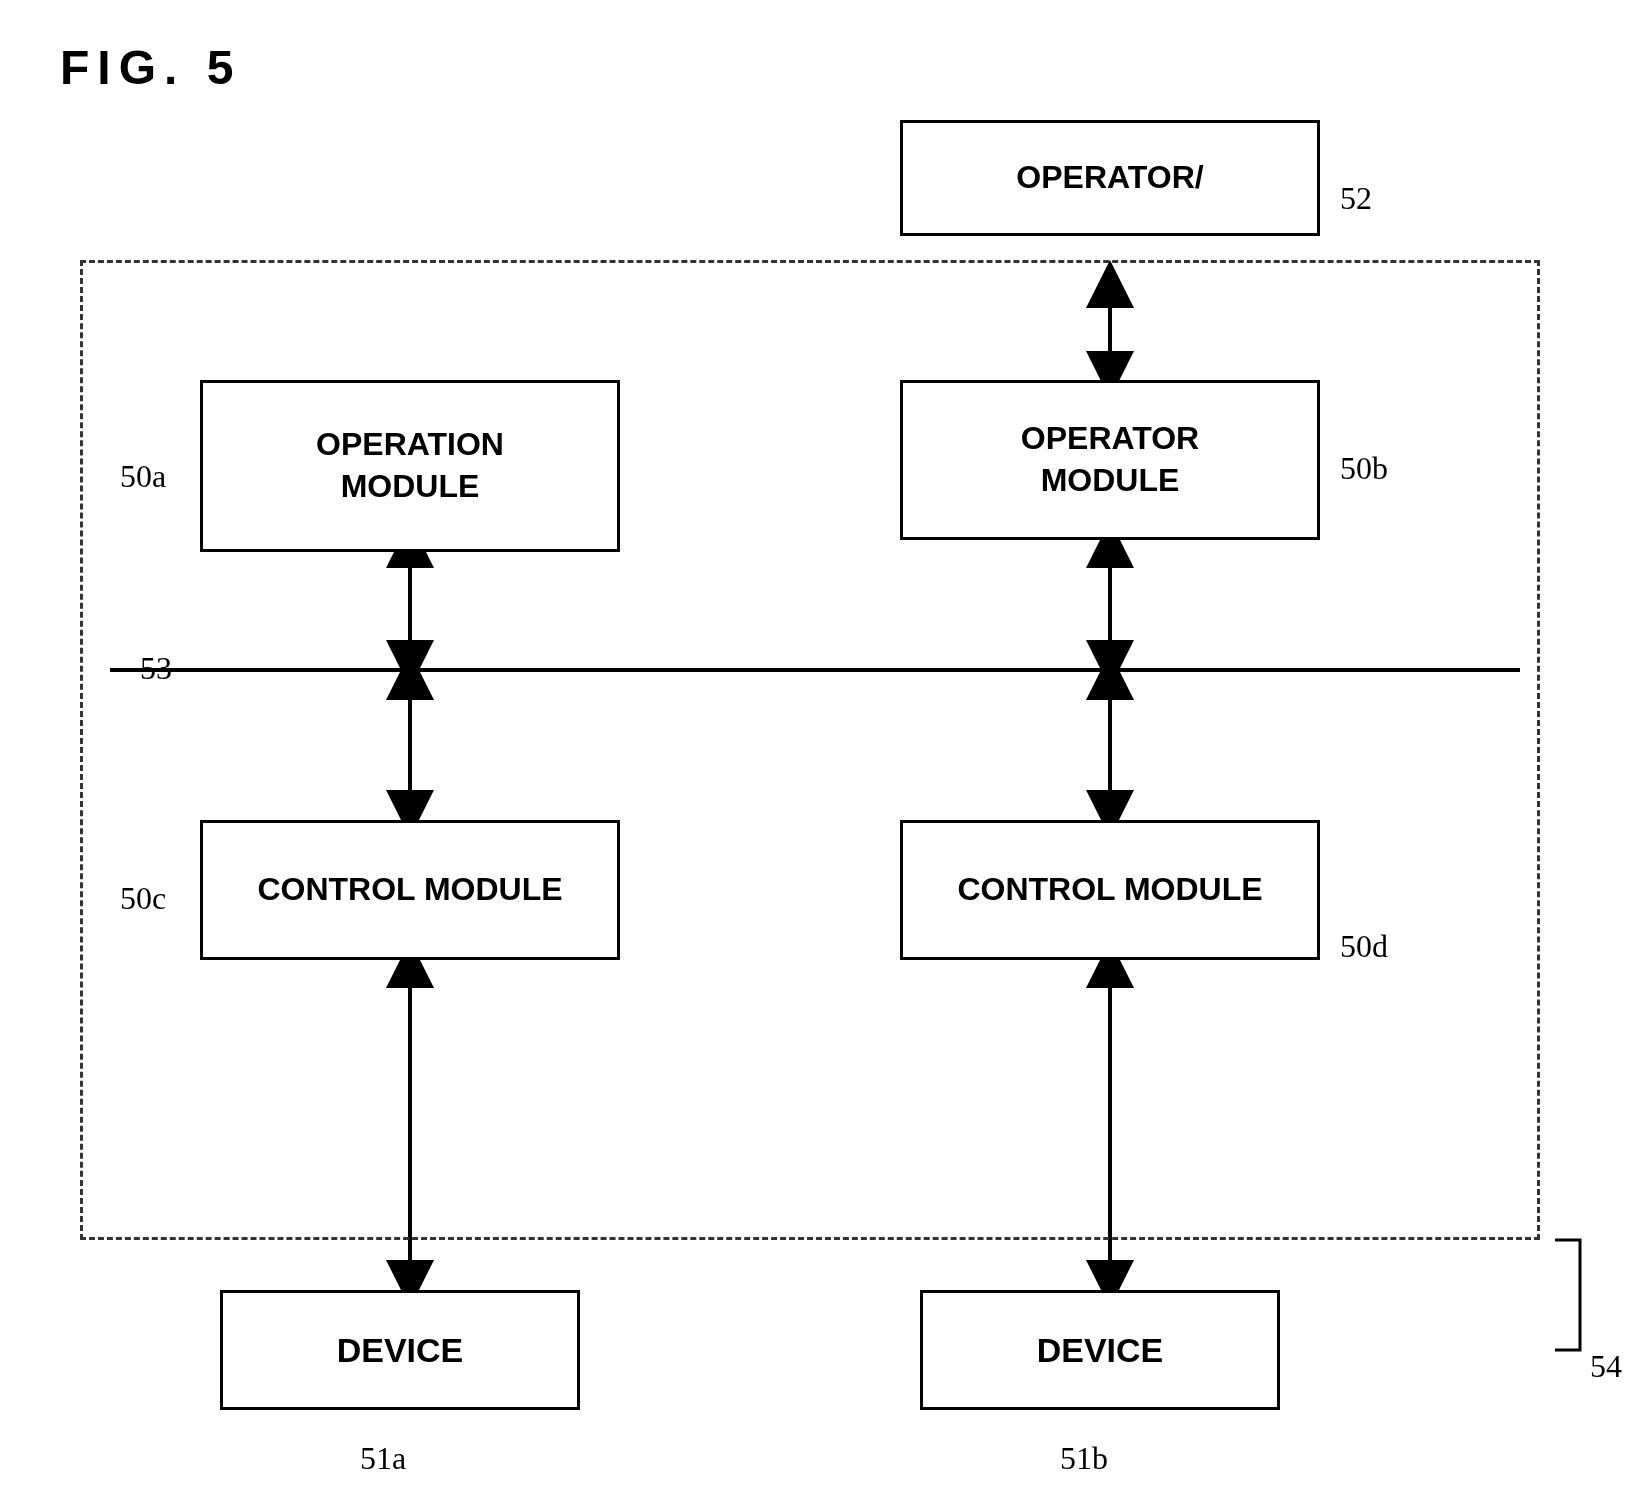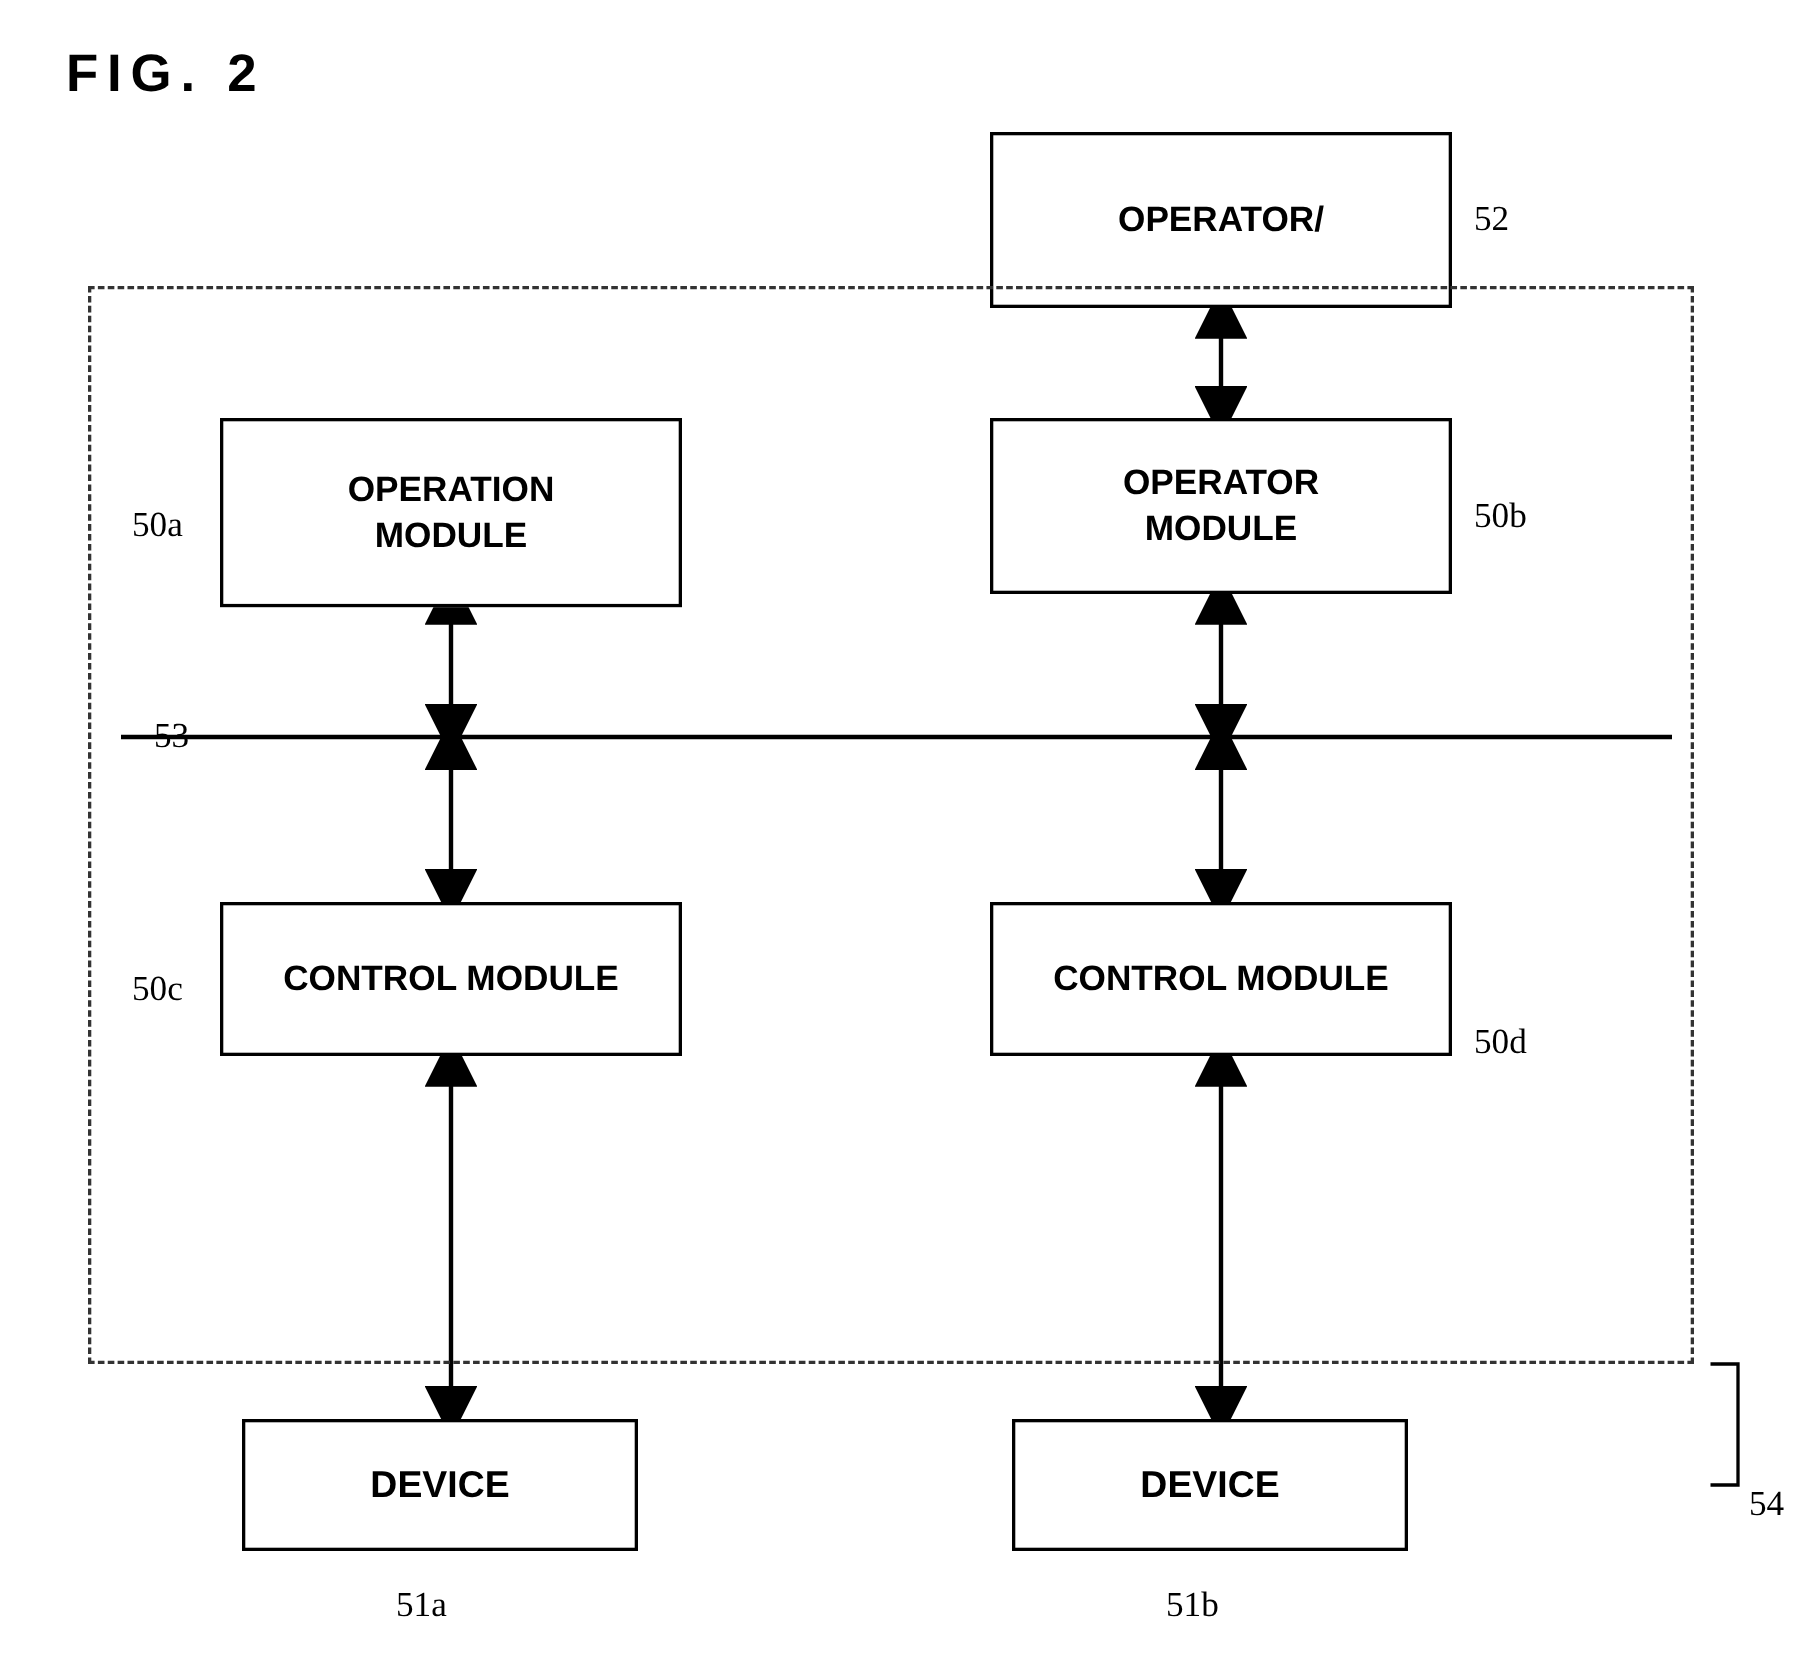--- a/index.html
+++ b/index.html
@@ -83,21 +83,21 @@
       width: 1642px;
       height: 1510px;
       pointer-events: none;
     }
   </style>
 </head>
 <body>
 
 <div class="diagram-container">
 
-  <div class="fig-title">FIG. 2</div>
+  <div class="fig-title">FIG. 5</div>
 
   <svg class="diagram-svg">
 
     <defs>
       <marker id="arrowhead-down" markerWidth="10" markerHeight="10" refX="5" refY="5" orient="auto">
         <polygon points="0 0, 10 5, 0 10" fill="#000"></polygon>
       </marker>
       <marker id="arrowhead-up" markerWidth="10" markerHeight="10" refX="5" refY="5" orient="auto-start-reverse">
         <polygon points="0 0, 10 5, 0 10" fill="#000"></polygon>
       </marker>
@@ -121,21 +121,21 @@
 
     <line x1="1110" y1="676" x2="1110" y2="814" stroke="#000" stroke-width="4" marker-end="url(#arrow-end)" marker-start="url(#arrow-start)"></line>
 
     <line x1="410" y1="964" x2="410" y2="1284" stroke="#000" stroke-width="4" marker-end="url(#arrow-end)" marker-start="url(#arrow-start)"></line>
 
     <line x1="1110" y1="964" x2="1110" y2="1284" stroke="#000" stroke-width="4" marker-end="url(#arrow-end)" marker-start="url(#arrow-start)"></line>
 
     <path d="M 1555 1240 L 1580 1240 L 1580 1350 L 1555 1350" stroke="#000" stroke-width="3" fill="none"></path>
   </svg>
 
-  <div class="module-box operator-box" style="position:absolute; top:120px; left:900px; width:420px; height:160px; border:3px solid #000; background:#fff; display:flex; flex-direction:column; align-items:center; justify-content:center; text-align:center;">
+  <div class="module-box operator-box" style="position:absolute; top:120px; left:900px; width:420px; height:116px; border:3px solid #000; background:#fff; display:flex; flex-direction:column; align-items:center; justify-content:center; text-align:center;">
     <span class="module-box-label" style="font-size:32px; font-weight:bold; font-family:Arial,sans-serif; line-height:1.3;">OPERATOR/</span>
   </div>
 
   <div class="ref-label" style="top:180px; left:1340px;">52</div>
 
   <div class="system-box"></div>
 
   <div class="ref-label" style="top:1348px; left:1590px;">54</div>
 
   <div class="module-box" style="position:absolute; top:380px; left:200px; width:420px; height:172px; border:3px solid #000; background:#fff; display:flex; flex-direction:column; align-items:center; justify-content:center; text-align:center;">

